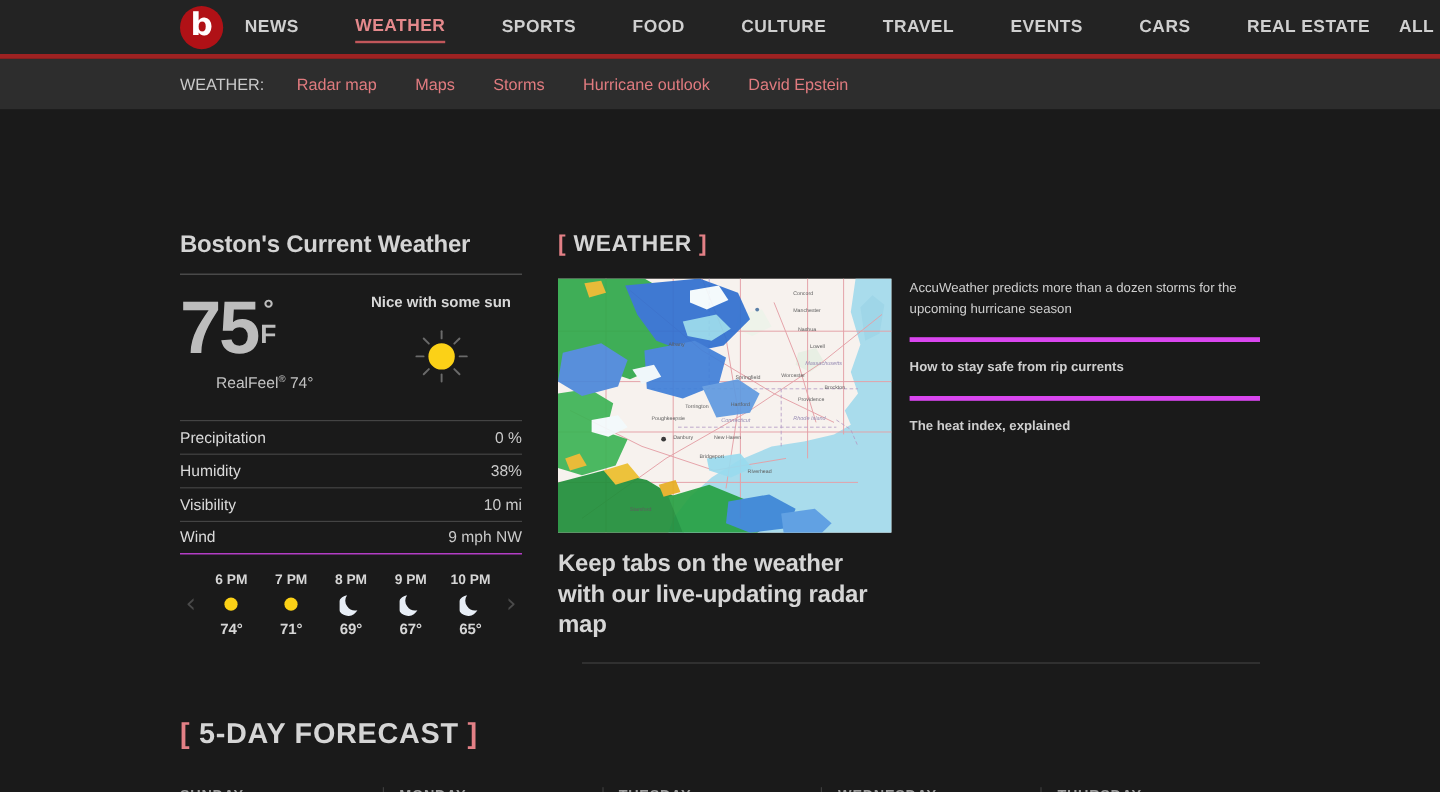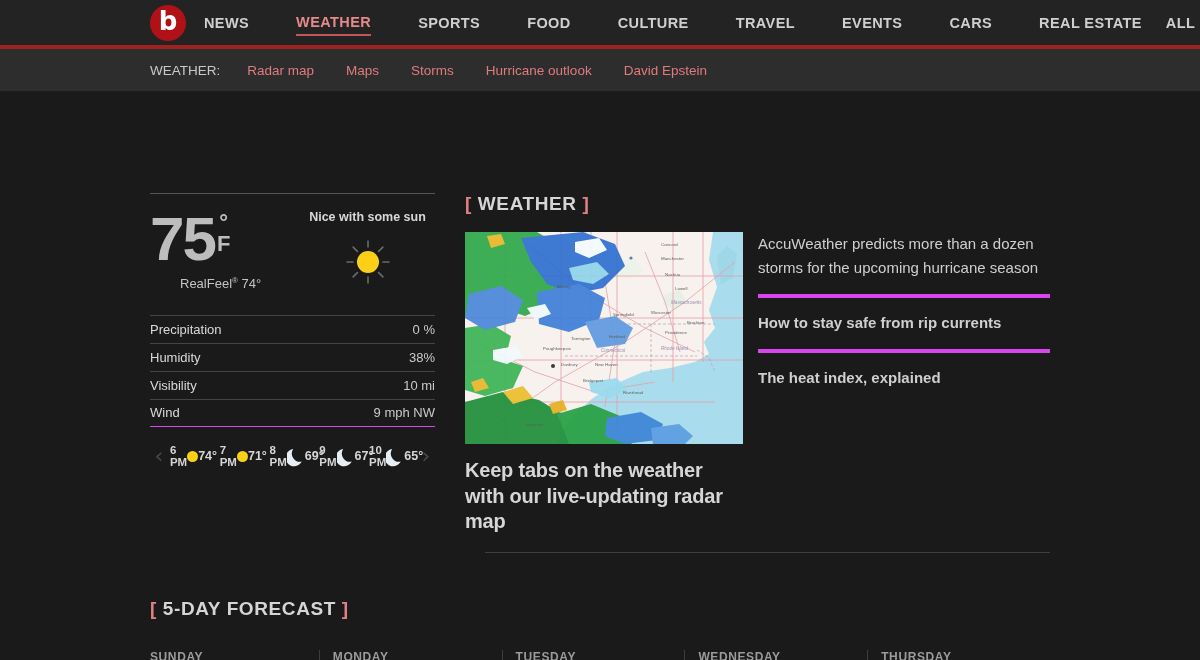--- a/index.html
+++ b/index.html
@@ -218,21 +218,21 @@
     user-select: none;
     font-family: "DejaVu Sans", sans-serif;
   }
   .wx-hours {
     display: flex;
     flex: 1;
     justify-content: space-around;
   }
   .wx-hour {
     display: flex;
-    flex-direction: row;
+    flex-direction: column;
     align-items: center;
     width: 46px;
   }
   .wx-hour-time {
     font-size: 11.5px;
     font-weight: 700;
     color: #d6d6d6;
   }
   .wx-hour-icon {
     height: 22px;
@@ -284,42 +284,42 @@
     margin-top: 14px;
     letter-spacing: -0.2px;
     cursor: pointer;
   }
 
   .links-col {
     flex: 1;
     padding-left: 15px;
   }
   .wx-link {
-    font-size: 15px;
+    font-size: 11px;
     line-height: 1.6;
     color: #cfcfcf;
     padding: 0 0 14px 0;
     cursor: pointer;
   }
   .wx-link + .wx-link {
     border-top: 4px solid #d946ef;
     padding-top: 13px;
     font-weight: bold;
   }
 
   .sect-divider {
     height: 1px;
     background: #3f3f3f;
     margin-left: 20px;
     margin-top: 17px;
   }
 
   
   .forecast-head {
-    font-size: 19px;
+    font-size: 24px;
     font-weight: 700;
     letter-spacing: 0.6px;
     color: #d5d5d5;
     margin-top: 45px;
   }
   .forecast-row {
     display: flex;
     margin-top: 30px;
   }
   .forecast-day {
@@ -362,20 +362,21 @@
   <a class="subnav-link">Maps</a>
   <a class="subnav-link">Storms</a>
   <a class="subnav-link">Hurricane outlook</a>
   <a class="subnav-link">David Epstein</a>
 </div>
 
 <div class="page">
   <div class="content-row">
 
     <section class="wx-card">
+      <h2 class="wx-title">Boston's Current Weather</h2>
       <div class="wx-rule"></div>
 
       <div class="wx-main">
         <div class="wx-temp-block">
           <div class="wx-temp">
             <span class="wx-temp-num">75</span>
             <span class="wx-deg">
               <span class="wx-deg-sym">°</span>
               <span class="wx-deg-unit">F</span>
             </span>

